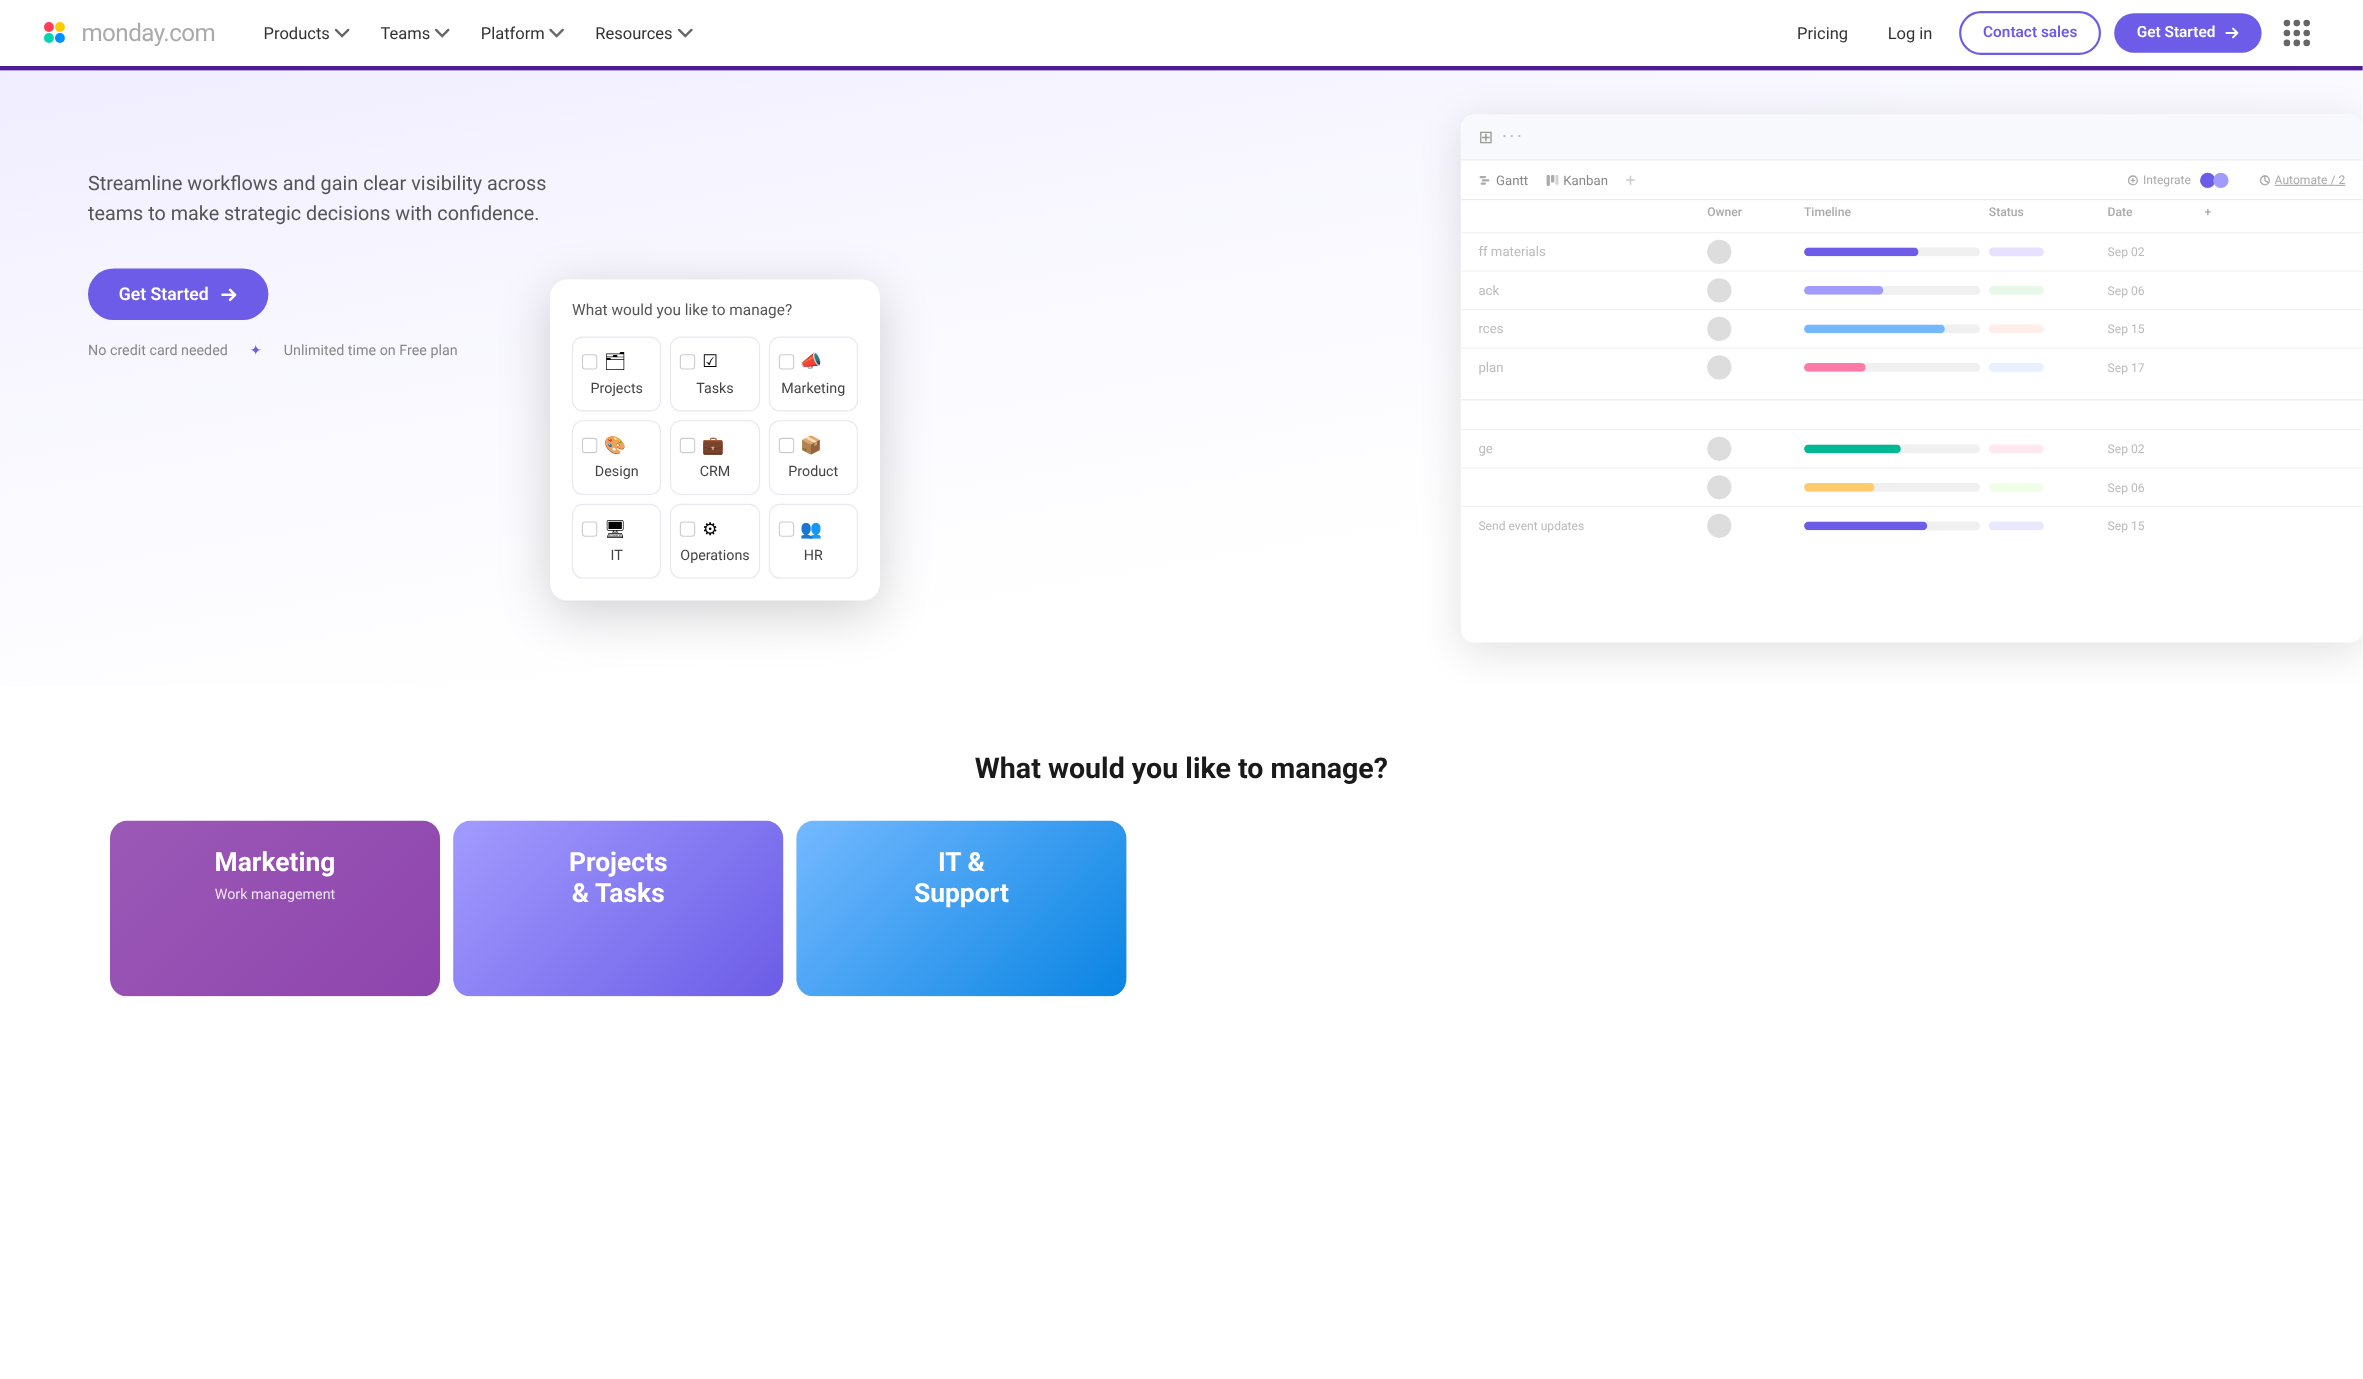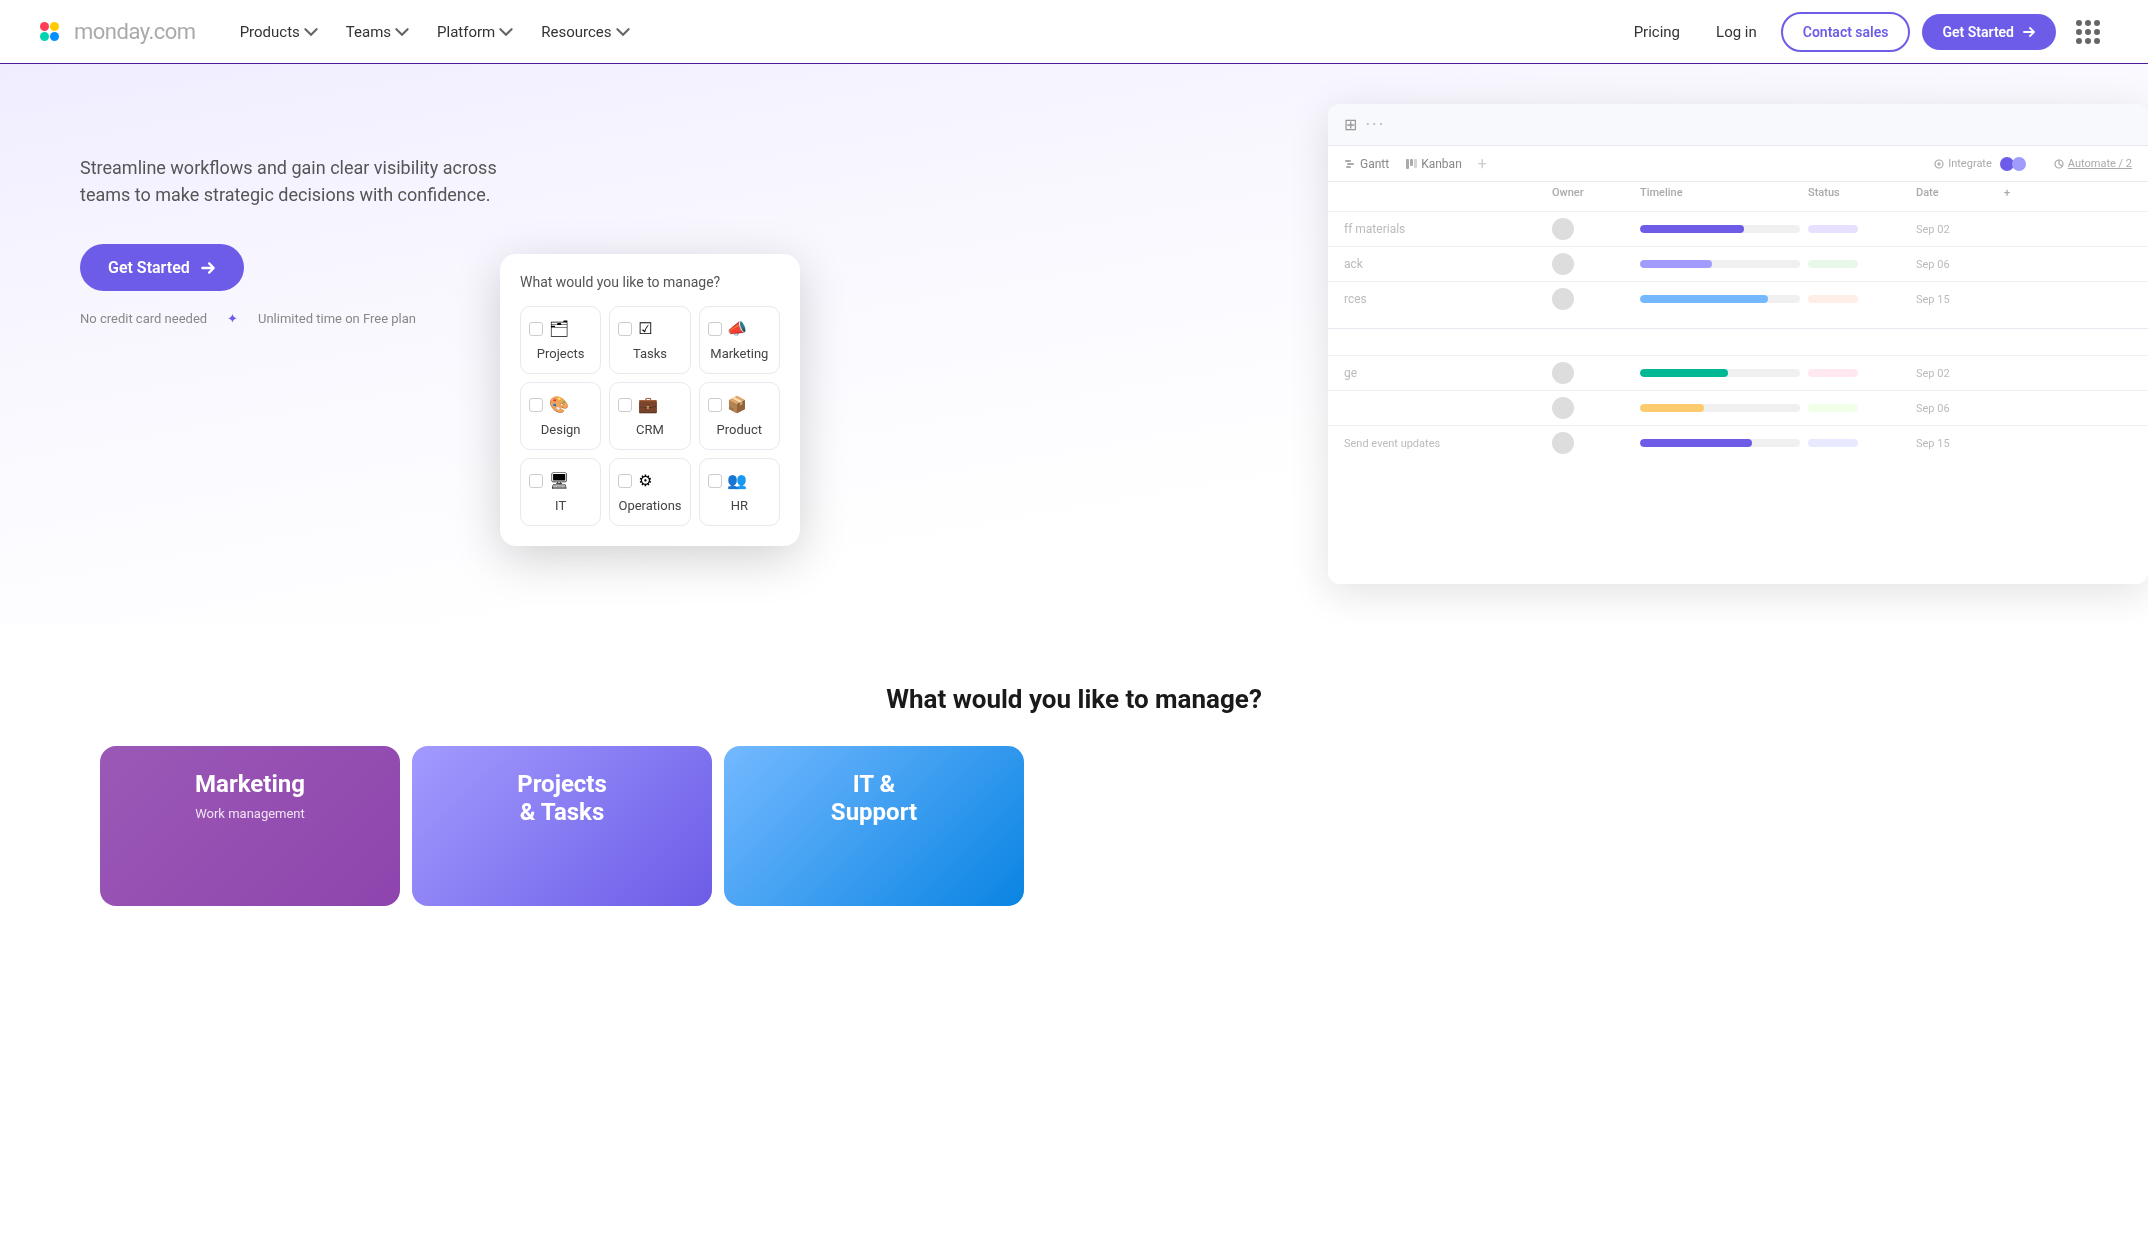--- a/index.html
+++ b/index.html
@@ -1,21 +1,21 @@
 <!DOCTYPE html>
 <html><head>
   <meta charset="utf-8">
   <style>
     * { margin: 0; padding: 0; box-sizing: border-box; }
     body { font-family: -apple-system, BlinkMacSystemFont, 'Segoe UI', Roboto, sans-serif; background: #fff; overflow-x: hidden; }
 
     
     nav {
       display: flex; align-items: center; justify-content: space-between;
-      padding: 0 40px; height: 64px; border-bottom: 1px solid #4c1d95;
+      padding: 0 40px; height: 64px; border-bottom: 4px solid #4c1d95;
       position: sticky; top: 0; background: #fff; z-index: 100;
     }
     .nav-left { display: flex; align-items: center; gap: 32px; }
     .logo { display: flex; align-items: center; gap: 6px; text-decoration: none; }
     .logo-dots {
       width: 28px; height: 20px; position: relative;
     }
     .logo-dot { width: 9px; height: 9px; border-radius: 50%; position: absolute; }
     .dot1 { background: #ff3d57; top: 0; left: 0; }
     .dot2 { background: #ffcb00; top: 0; left: 10px; }
@@ -325,20 +325,29 @@
         </div>
         <div class="mockup-row">
           <span class="mockup-row-label">rces</span>
           <div class="mockup-avatar"></div>
           <div class="mockup-bar-wrap">
               <div class="mockup-bar" style="width:80%;background:#74b9ff;"></div>
             </div>
           <span style="width:50px;height:8px;border-radius:4px;background:#ffeee8;display:inline-block;"></span>
           <span class="mockup-date">Sep 15</span>
         </div>
+        <div class="mockup-row">
+          <span class="mockup-row-label">plan</span>
+          <div class="mockup-avatar"></div>
+          <div class="mockup-bar-wrap">
+              <div class="mockup-bar" style="width:35%;background:#fd79a8;"></div>
+            </div>
+          <span style="width:50px;height:8px;border-radius:4px;background:#e8f0ff;display:inline-block;"></span>
+          <span class="mockup-date">Sep 17</span>
+        </div>
       </div>
       <div style="height:1px;background:#e8e8f0;margin:4px 0;"></div>
       <div class="mockup-section-header"></div>
       <div class="mockup-table">
         <div class="mockup-row">
           <span class="mockup-row-label">ge</span>
           <div class="mockup-avatar"></div>
           <div class="mockup-bar-wrap">
               <div class="mockup-bar" style="width:55%;background:#00b894;"></div>
             </div>

